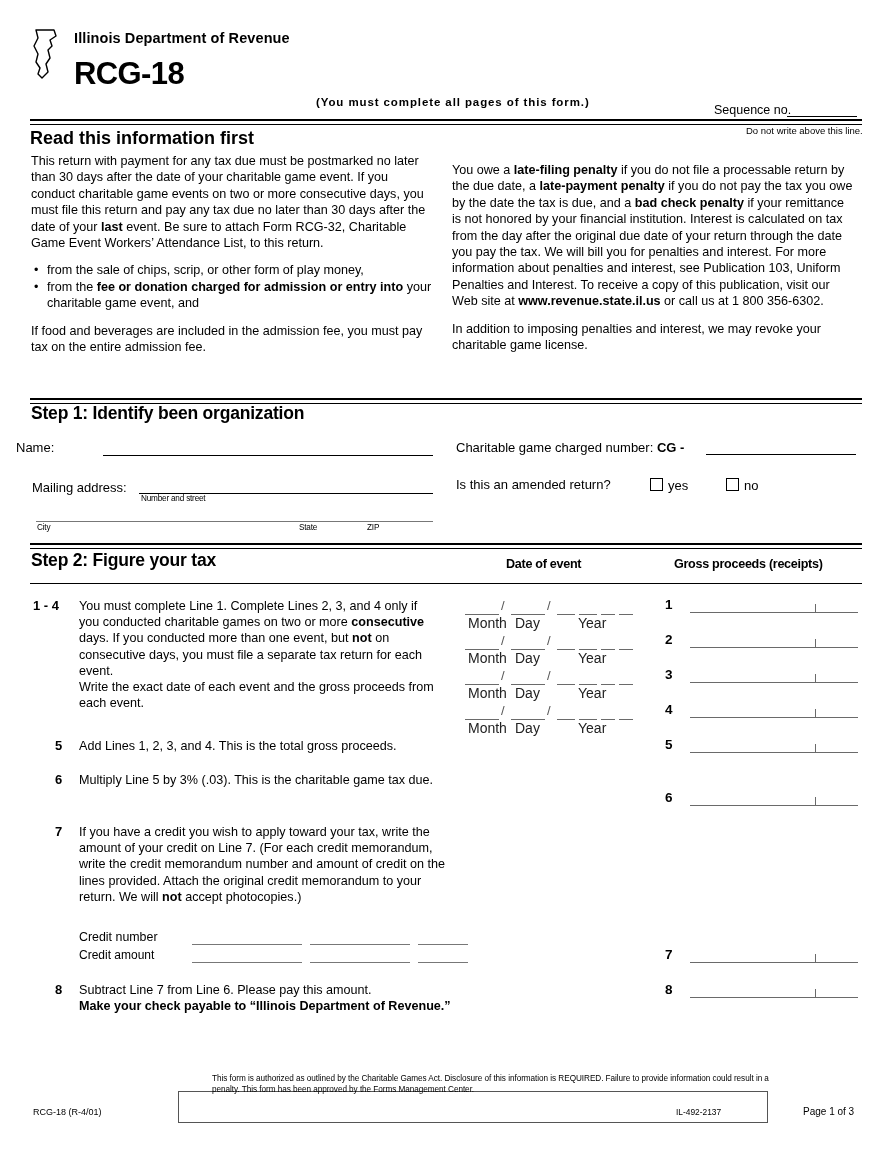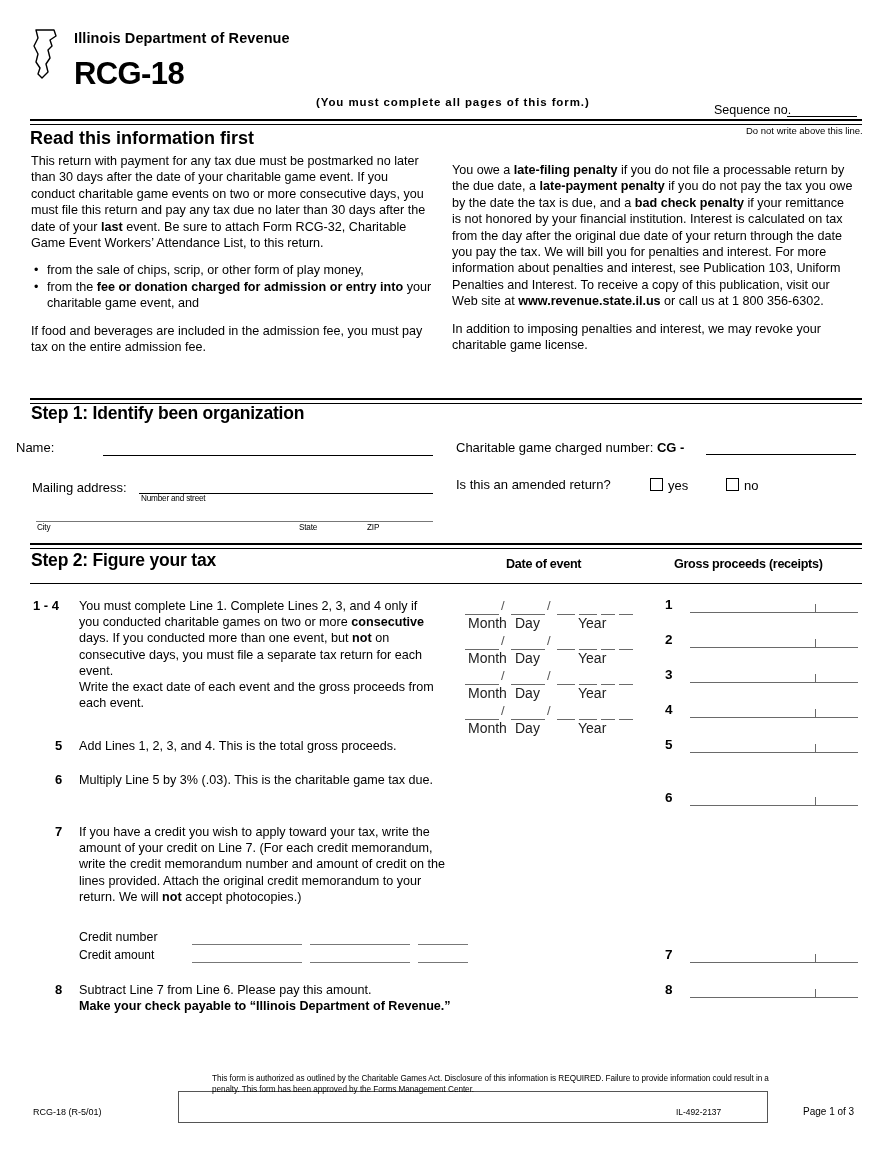--- a/index.html
+++ b/index.html
@@ -414,16 +414,16 @@
 
   <div class="lineno" style="left:55px; top:982px">8</div>
   <div class="linetxt" style="left:79px; top:982px; width:430px"><span>Subtract Line 7 from Line 6. Please pay this amount.</span><br><b>Make your check payable to “Illinois Department of Revenue.”</b></div>
   <div class="amt-no" style="left:665px; top:982px">8</div>
   <div class="amt-line" style="left:690px; top:997px"></div>
   <div class="amt-tick" style="left:815px; top:989px"></div>
 
   <div class="footbox"></div>
   <div class="foottxt">This form is authorized as outlined by the Charitable Games Act. Disclosure of this information is REQUIRED. Failure to provide information could result in a penalty. This form has been approved by the Forms Management Center.</div>
   <div class="ilno">IL-492-2137</div>
-  <div class="formrev">RCG-18 (R-5/01)</div>
+  <div class="formrev">RCG-18 (R-4/01)</div>
   <div class="pageno">Page 1 of 3</div>
 
 </div>
 
 </body></html>

